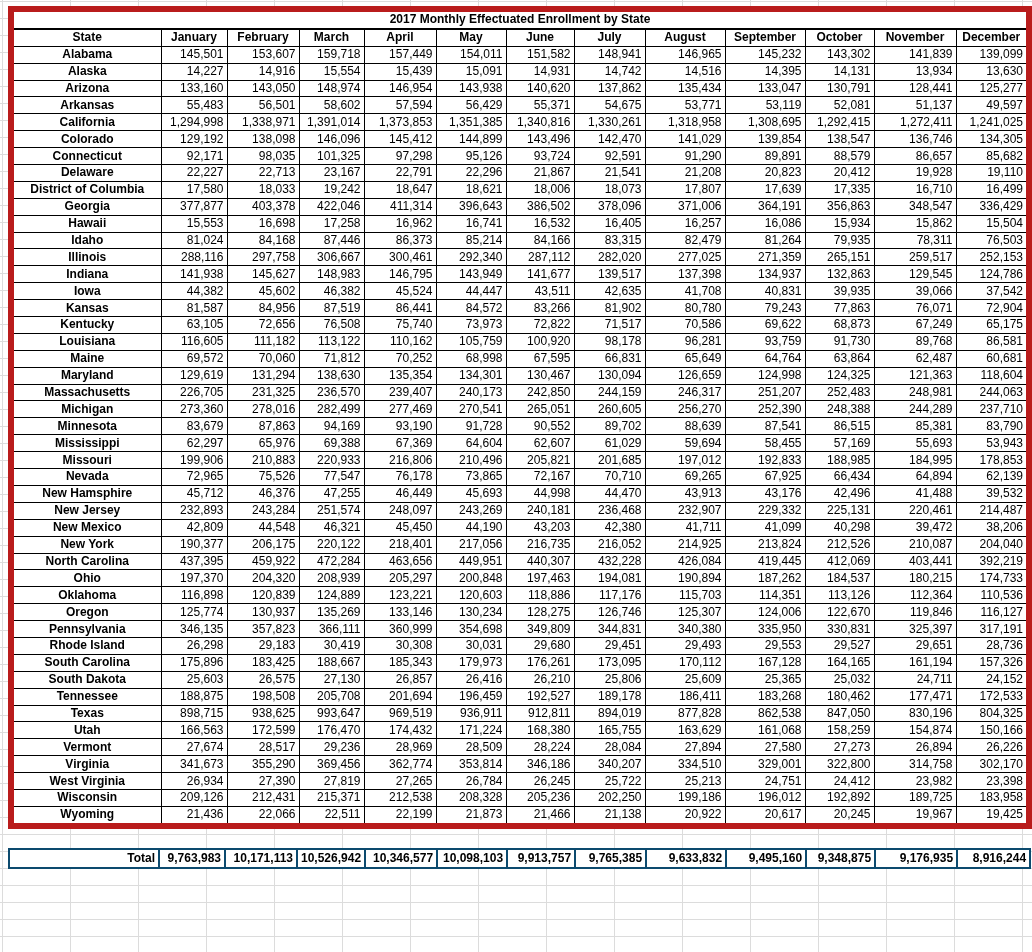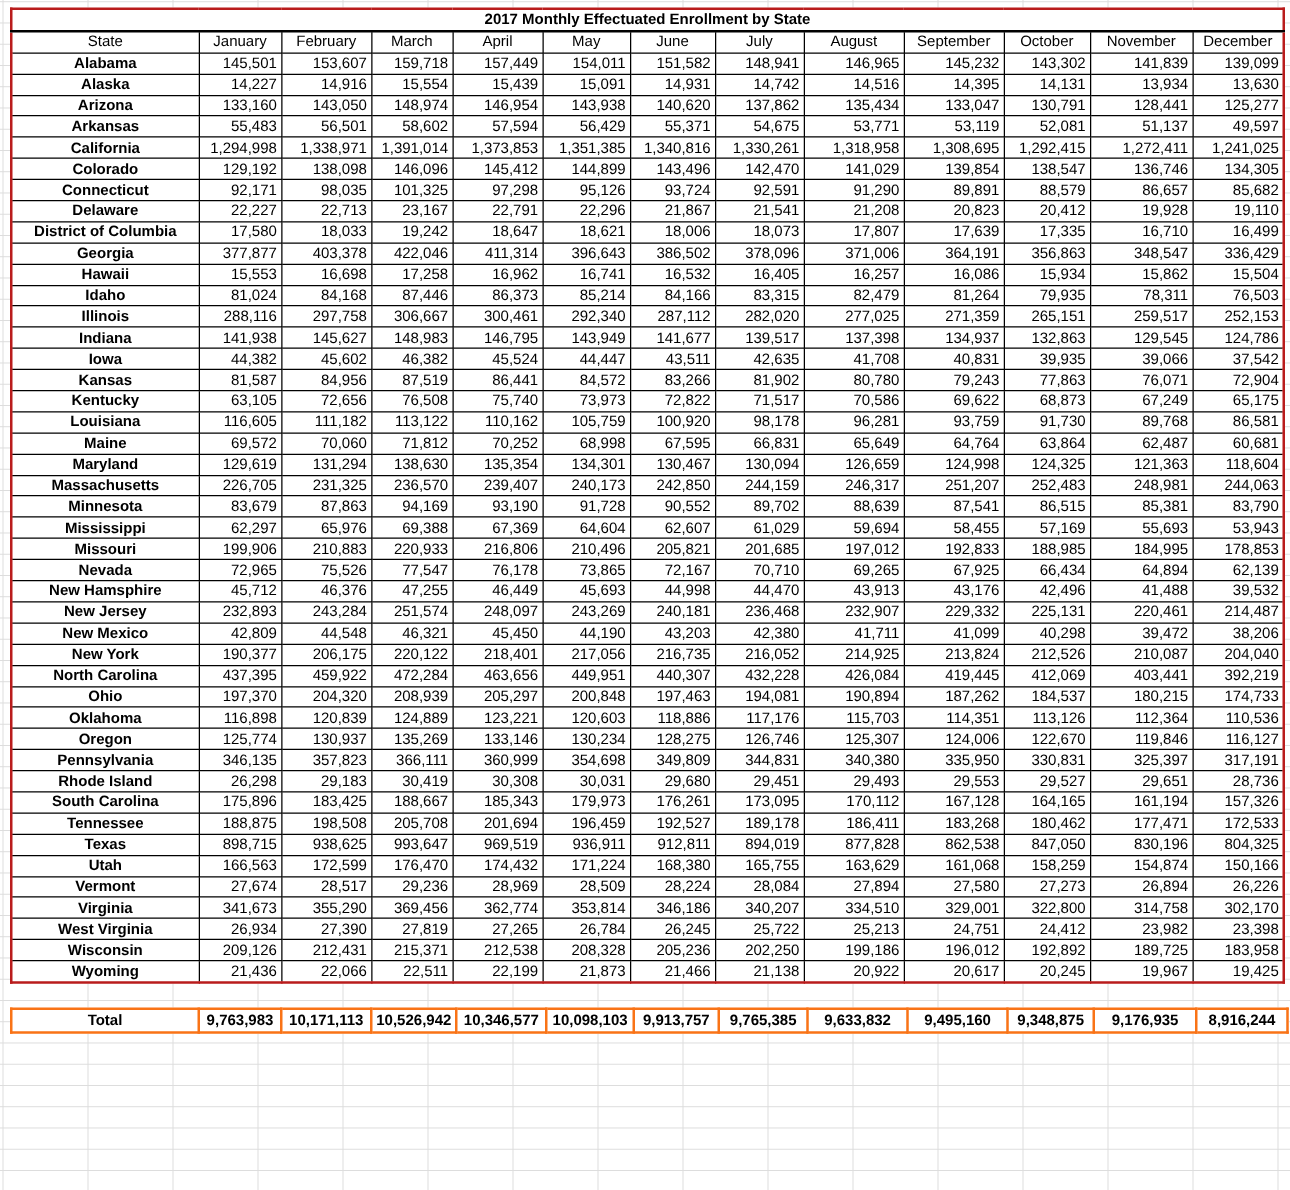--- a/index.html
+++ b/index.html
@@ -11,49 +11,49 @@
     
     background-image:
       linear-gradient(to right, #dcdcdc 1px, transparent 1px),
       linear-gradient(to bottom, #dcdcdc 1px, transparent 1px);
     background-size: 68px 17px;
     background-position: 2px 1px;
     overflow: hidden;
   }
   .sheet { position: absolute; top: 6px; left: 8px; }
   table { border-collapse: collapse; table-layout: fixed; background: #ffffff; }
-  .main-table { border: 2px solid #b91c1c; }
+  .main-table { border: 6px solid #b91c1c; }
   .main-table th, .main-table td {
     border: 1px solid #000;
     font-size: 12px;
     height: 15.9px;
     line-height: 15px;
     padding: 0 3px;
     white-space: nowrap;
     overflow: hidden;
     color: #000;
   }
   .title-cell {
     font-weight: bold;
     text-align: center;
     border-bottom: 2px solid #000 !important;
     font-size: 12.5px;
   }
-  #header-row th { font-weight: normal; text-align: center; }
+  #header-row th { font-weight: bold; text-align: center; }
   td.state { font-weight: bold; text-align: center; }
   td.val { text-align: right; font-weight: normal; }
   .total-table { margin-top: 19px; border: 2px solid #000; }
   .total-table td {
-    border: 2px solid #f97316;
+    border: 2px solid #0c4a6e;
     font-weight: bold;
     font-size: 12px;
     height: 17px;
     line-height: 16px;
     padding: 0 3px;
-    text-align: center;
+    text-align: right;
     white-space: nowrap;
     overflow: hidden;
     color: #000;
   }
 </style>
 </head>
 <body>
 
 <div class="sheet">
   <table class="main-table">
@@ -402,20 +402,35 @@
           <td class="val">240,173</td>
           <td class="val">242,850</td>
           <td class="val">244,159</td>
           <td class="val">246,317</td>
           <td class="val">251,207</td>
           <td class="val">252,483</td>
           <td class="val">248,981</td>
           <td class="val">244,063</td>
         </tr>
         <tr>
+          <td class="state">Michigan</td>
+          <td class="val">273,360</td>
+          <td class="val">278,016</td>
+          <td class="val">282,499</td>
+          <td class="val">277,469</td>
+          <td class="val">270,541</td>
+          <td class="val">265,051</td>
+          <td class="val">260,605</td>
+          <td class="val">256,270</td>
+          <td class="val">252,390</td>
+          <td class="val">248,388</td>
+          <td class="val">244,289</td>
+          <td class="val">237,710</td>
+        </tr>
+        <tr>
           <td class="state">Minnesota</td>
           <td class="val">83,679</td>
           <td class="val">87,863</td>
           <td class="val">94,169</td>
           <td class="val">93,190</td>
           <td class="val">91,728</td>
           <td class="val">90,552</td>
           <td class="val">89,702</td>
           <td class="val">88,639</td>
           <td class="val">87,541</td>
@@ -625,20 +640,35 @@
           <td class="val">188,667</td>
           <td class="val">185,343</td>
           <td class="val">179,973</td>
           <td class="val">176,261</td>
           <td class="val">173,095</td>
           <td class="val">170,112</td>
           <td class="val">167,128</td>
           <td class="val">164,165</td>
           <td class="val">161,194</td>
           <td class="val">157,326</td>
+        </tr>
+        <tr>
+          <td class="state">South Dakota</td>
+          <td class="val">25,603</td>
+          <td class="val">26,575</td>
+          <td class="val">27,130</td>
+          <td class="val">26,857</td>
+          <td class="val">26,416</td>
+          <td class="val">26,210</td>
+          <td class="val">25,806</td>
+          <td class="val">25,609</td>
+          <td class="val">25,365</td>
+          <td class="val">25,032</td>
+          <td class="val">24,711</td>
+          <td class="val">24,152</td>
         </tr>
         <tr>
           <td class="state">Tennessee</td>
           <td class="val">188,875</td>
           <td class="val">198,508</td>
           <td class="val">205,708</td>
           <td class="val">201,694</td>
           <td class="val">196,459</td>
           <td class="val">192,527</td>
           <td class="val">189,178</td>

